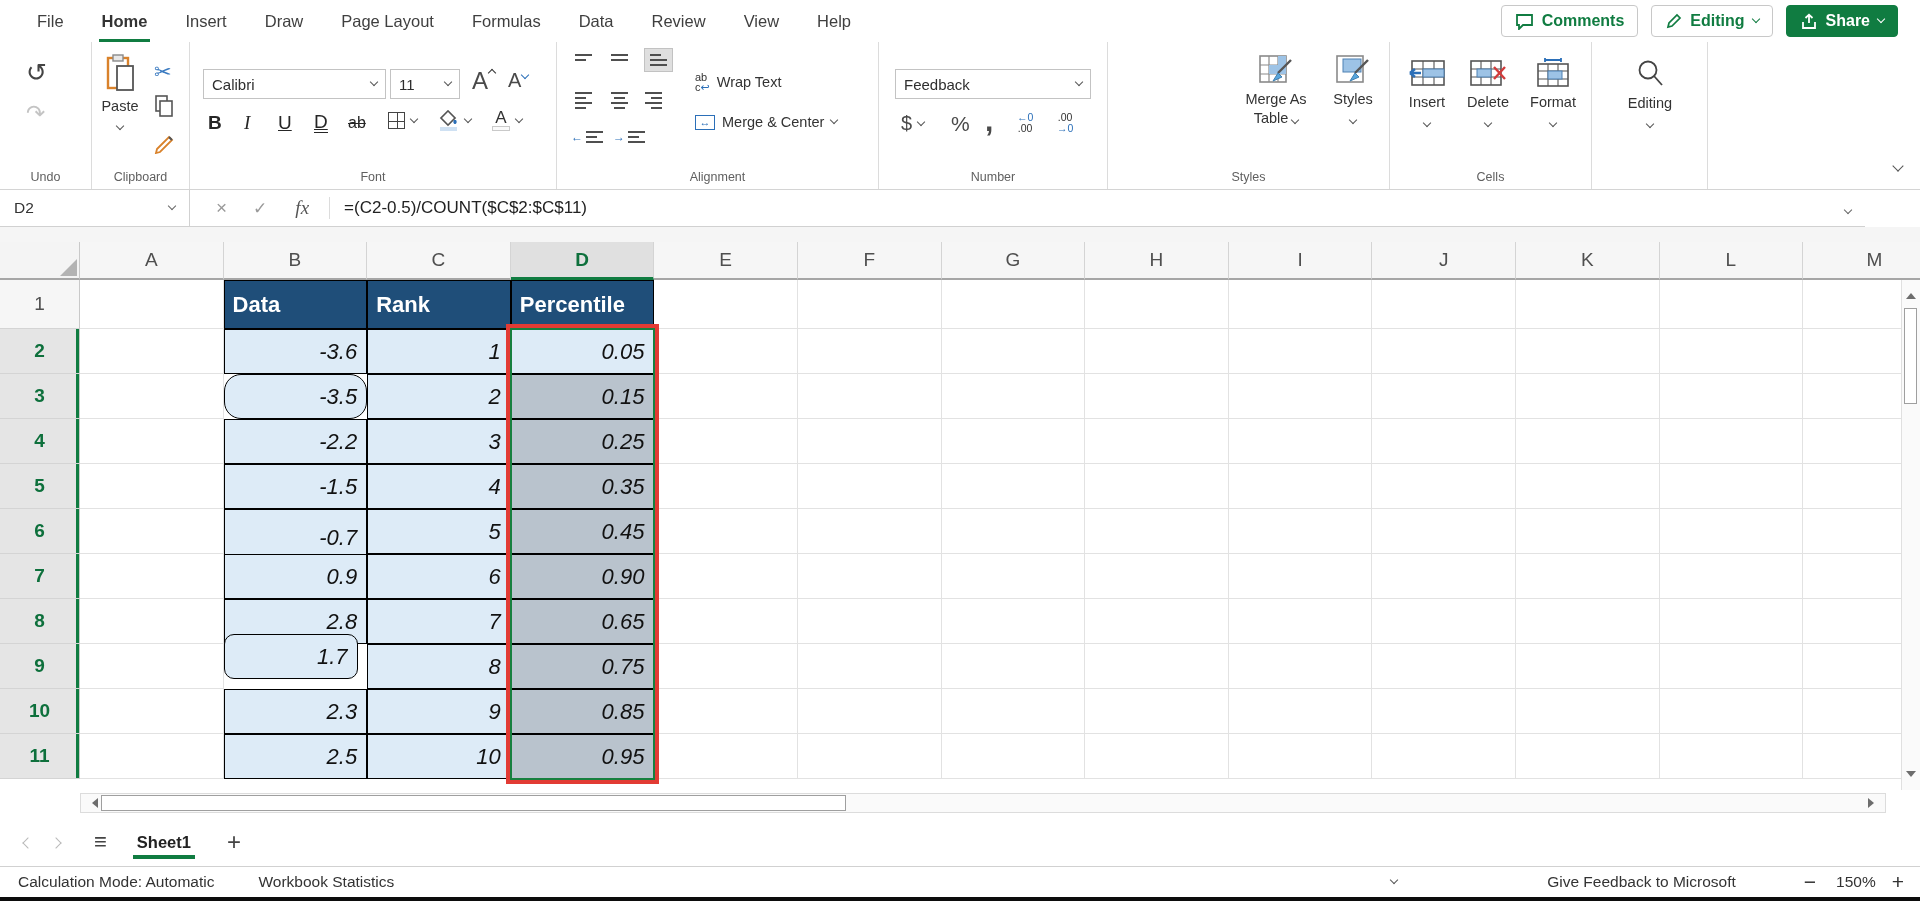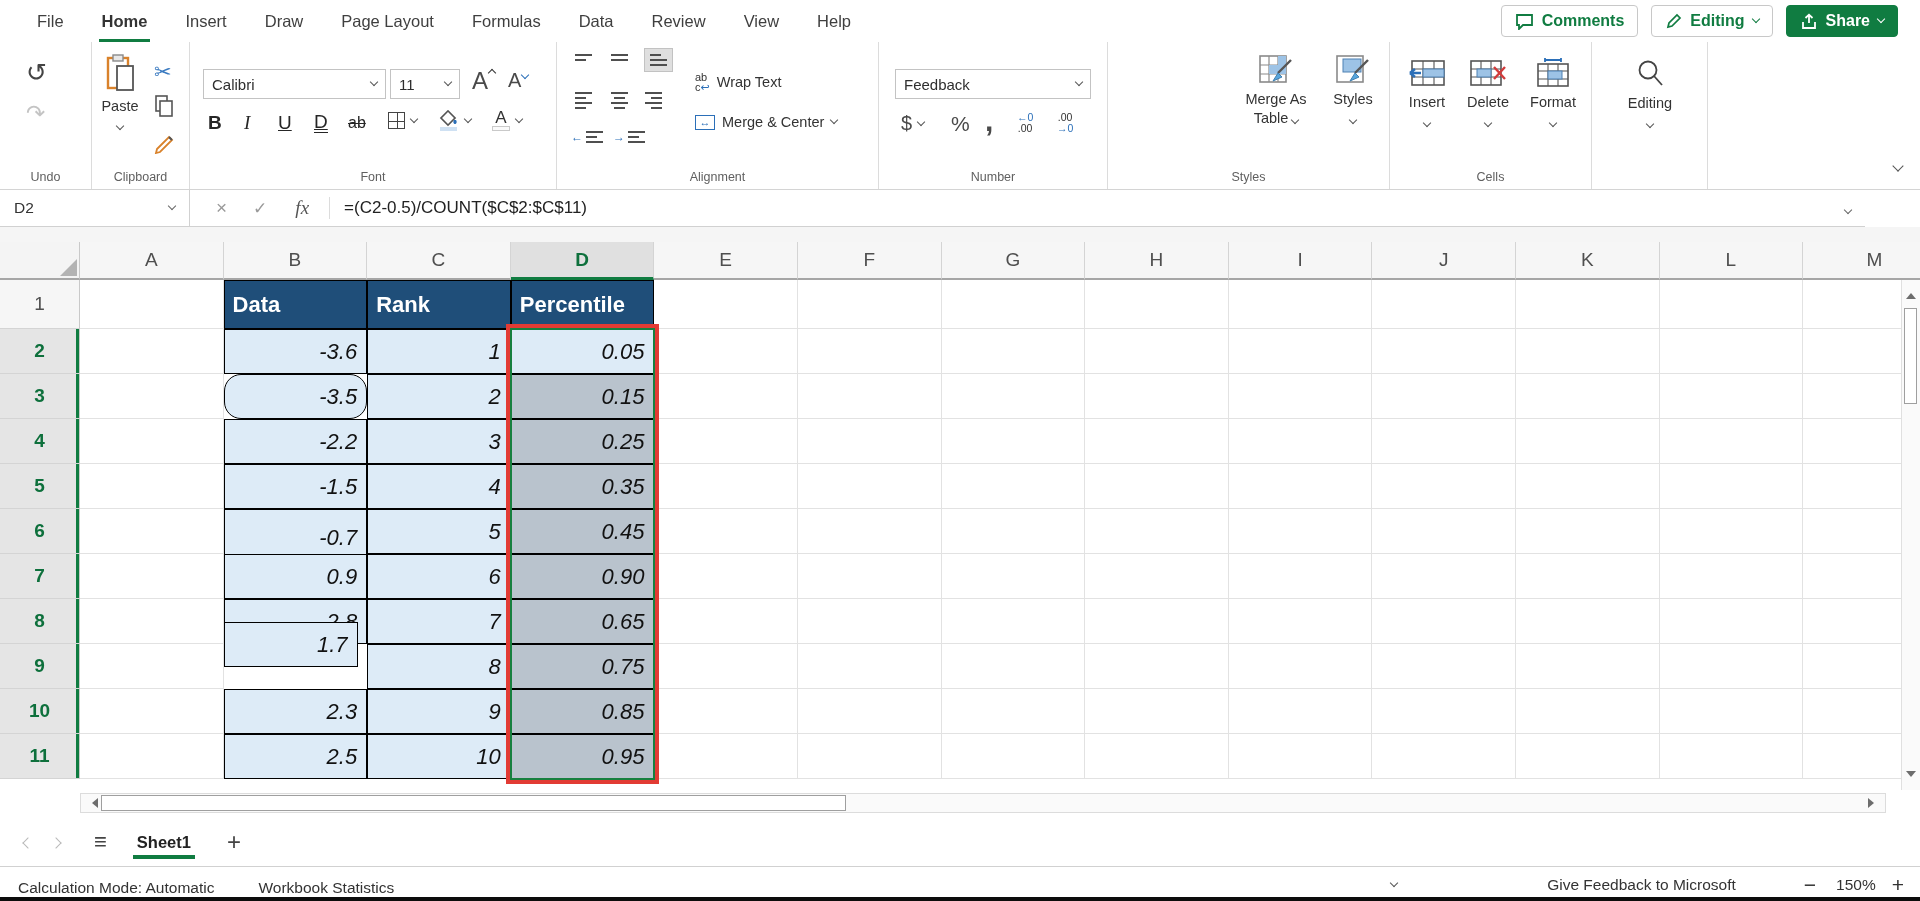--- a/index.html
+++ b/index.html
@@ -83,21 +83,21 @@
 
   
   #sheetbar { position:absolute; left:0; top:818px; width:1920px; height:48px; background:#fff; display:flex; align-items:center; }
   .nav-chev { color:#b9b9b9; margin-left:24px; }
   #all-sheets { font-size:22px; color:#444; margin-left:34px; }
   #sheet-tab { position:relative; height:100%; display:flex; align-items:center; padding:0 10px; margin-left:20px; font-size:16.5px; font-weight:700; color:#222; }
   #sheet-tab::after { content:""; position:absolute; left:6px; right:6px; bottom:7px; height:4px; background:#107C41; }
   #new-sheet { font-size:24px; color:#444; margin-left:26px; font-weight:400; }
 
   
-  #statusbar { position:absolute; left:0; top:866px; width:1920px; height:31px; background:#fff; border-top:1px solid #d1d1d1; display:flex; align-items:flex-end; font-size:15.5px; color:#333; }
+  #statusbar { position:absolute; left:0; top:866px; width:1920px; height:31px; background:#fff; border-top:1px solid #d1d1d1; display:flex; align-items:center; font-size:15.5px; color:#333; }
   #statusbar .sleft { display:flex; gap:44px; margin-left:18px; }
   #status-right { position:absolute; right:16px; display:flex; align-items:center; }
   #status-right .chev { color:#555; margin-right:150px; }
   #feedback { margin-right:68px; }
   #zoom-out { font-size:21px; margin-right:20px; }
   #zoom-level { margin-right:16px; }
   #zoom-in { font-size:21px; }
   #blackbar { position:absolute; left:0; top:897px; width:1920px; height:4px; background:#0c0c0c; }
 
   .icon-txt { font-size:19px; color:#262626; }
@@ -521,21 +521,21 @@
       <div class="cell" style="left: 654.4px; top: 357px; width: 143.6px; height: 45px;"></div>
       <div class="cell" style="left: 798px; top: 357px; width: 143.6px; height: 45px;"></div>
       <div class="cell" style="left: 941.6px; top: 357px; width: 143.6px; height: 45px;"></div>
       <div class="cell" style="left: 1085.2px; top: 357px; width: 143.6px; height: 45px;"></div>
       <div class="cell" style="left: 1228.8px; top: 357px; width: 143.6px; height: 45px;"></div>
       <div class="cell" style="left: 1372.4px; top: 357px; width: 143.6px; height: 45px;"></div>
       <div class="cell" style="left: 1516px; top: 357px; width: 143.6px; height: 45px;"></div>
       <div class="cell" style="left: 1659.6px; top: 357px; width: 143.6px; height: 45px;"></div>
       <div class="cell" style="left: 1803.2px; top: 357px; width: 143.6px; height: 45px;"></div>
       <div class="cell" style="left: 80px; top: 402px; width: 143.6px; height: 45px;"></div>
-      <div class="cell tdata" style="left: 223.6px; top: 380px; width: 134px; height: 45px;">1.7</div>
+      <div class="cell tdata" style="left: 223.6px; top: 392px; width: 134px; height: 45px; border-radius: 10px;">1.7</div>
       <div class="cell tdata" style="left: 367.2px; top: 402px; width: 143.6px; height: 45px;">8</div>
       <div class="cell tsel" style="left: 510.8px; top: 402px; width: 143.6px; height: 45px;">0.75</div>
       <div class="cell" style="left: 654.4px; top: 402px; width: 143.6px; height: 45px;"></div>
       <div class="cell" style="left: 798px; top: 402px; width: 143.6px; height: 45px;"></div>
       <div class="cell" style="left: 941.6px; top: 402px; width: 143.6px; height: 45px;"></div>
       <div class="cell" style="left: 1085.2px; top: 402px; width: 143.6px; height: 45px;"></div>
       <div class="cell" style="left: 1228.8px; top: 402px; width: 143.6px; height: 45px;"></div>
       <div class="cell" style="left: 1372.4px; top: 402px; width: 143.6px; height: 45px;"></div>
       <div class="cell" style="left: 1516px; top: 402px; width: 143.6px; height: 45px;"></div>
       <div class="cell" style="left: 1659.6px; top: 402px; width: 143.6px; height: 45px;"></div>

